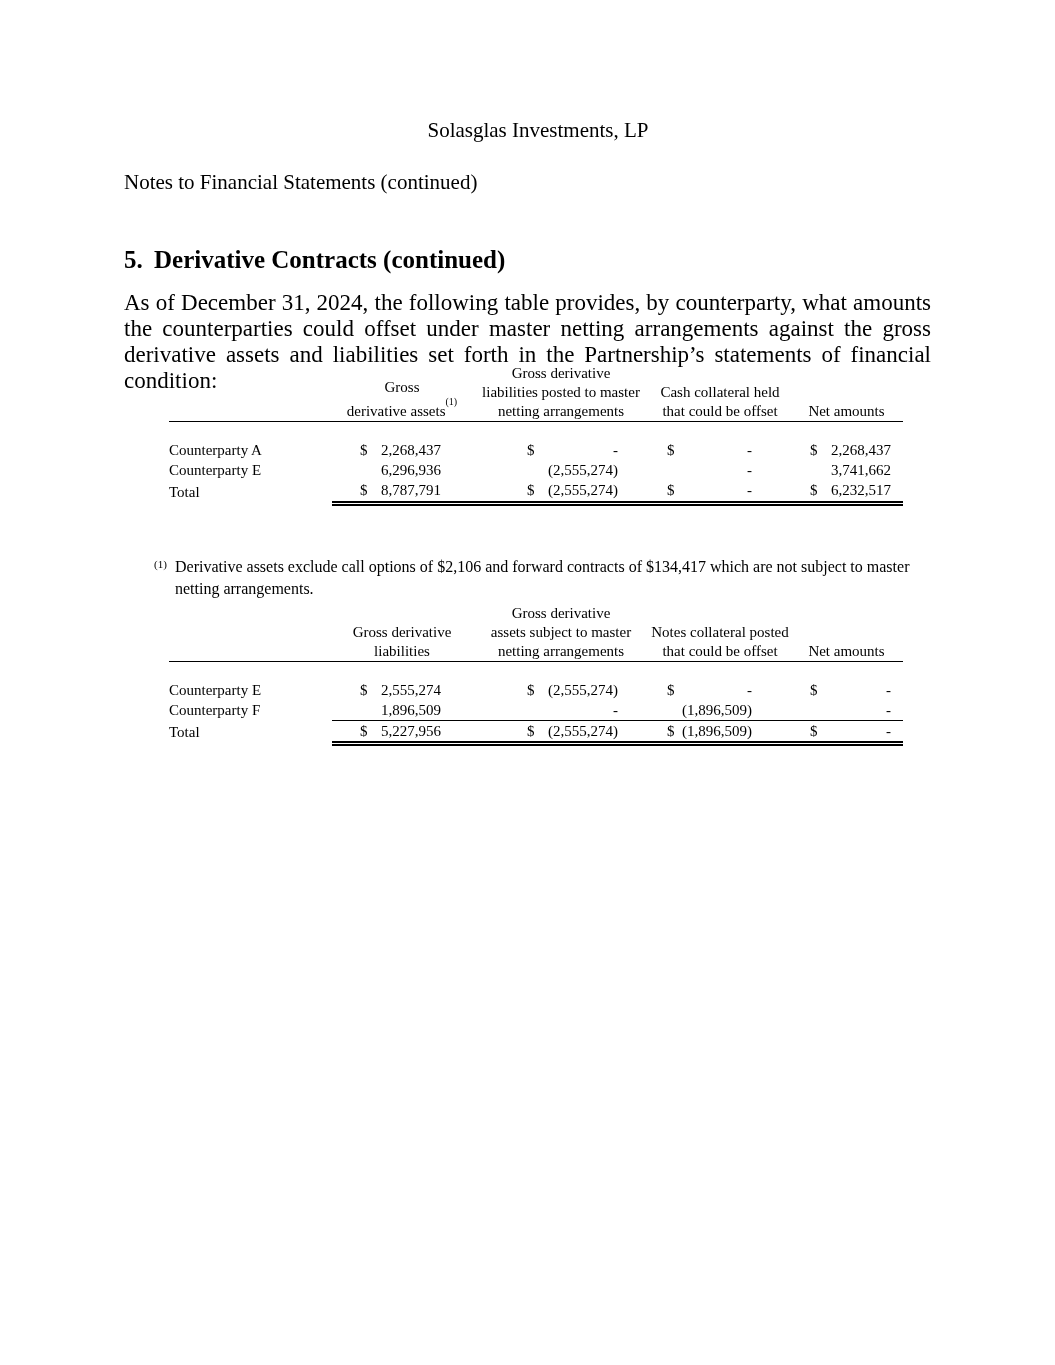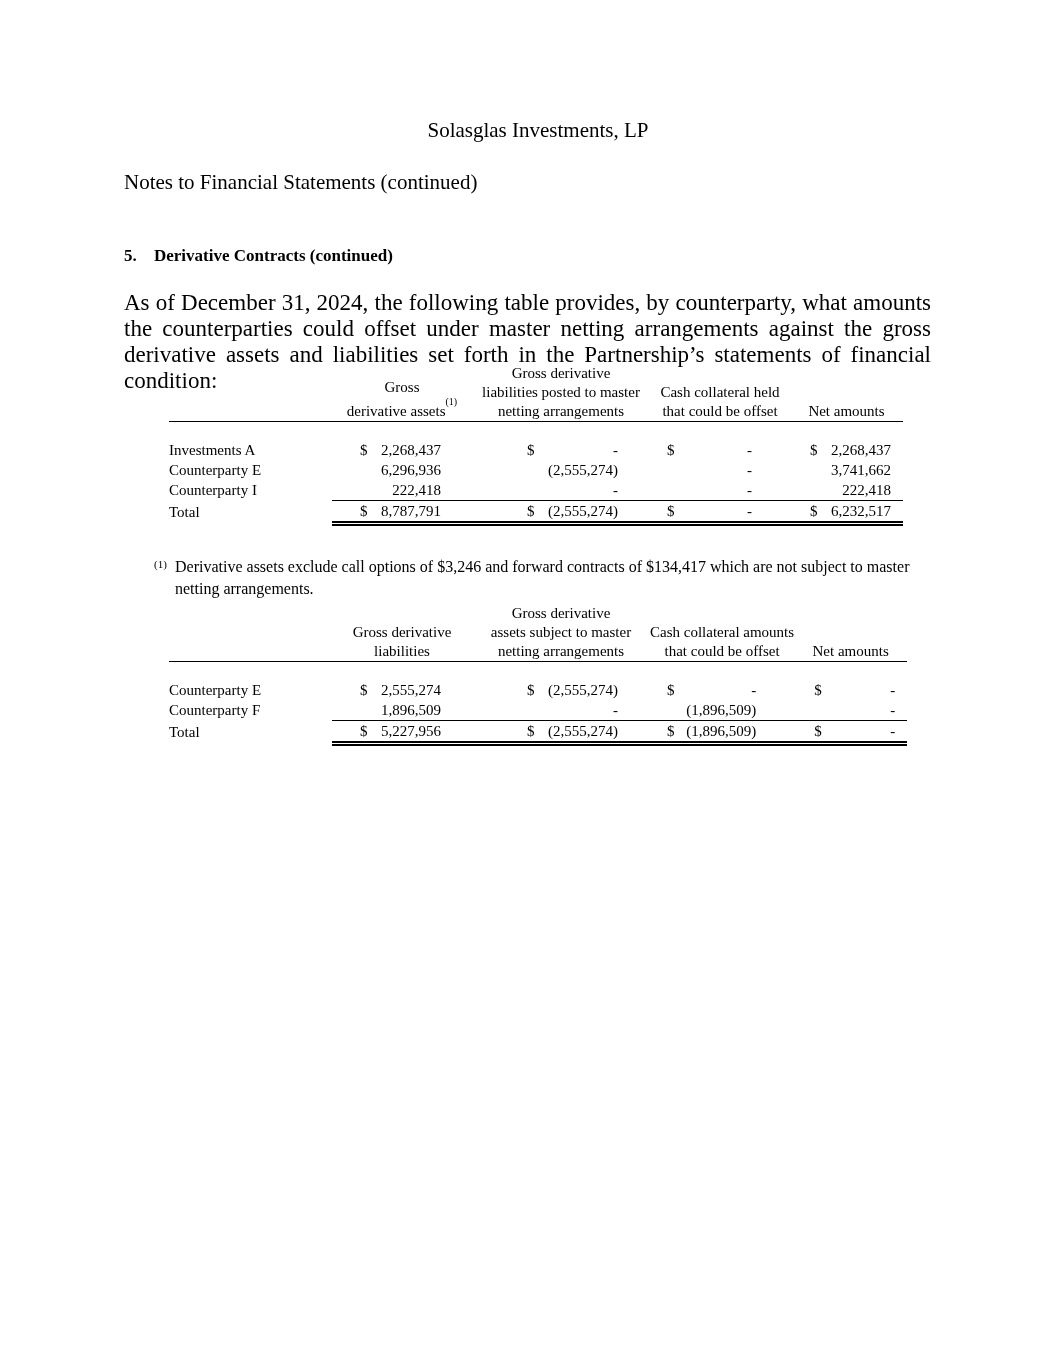--- a/index.html
+++ b/index.html
@@ -22,21 +22,21 @@
   }
   .doc-subtitle {
     position: absolute;
     top: 170px; left: 124px; width: 828px;
     text-align: left;
     font-size: 21px;
   }
   .section-heading {
     position: absolute;
     top: 246px; left: 124px;
-    font-size: 17px;
+    font-size: 25px;
     font-weight: bold;
   }
   .section-num { display: inline-block; width: 30px; }
   .intro {
     position: absolute;
     top: 290px; left: 124px; width: 807px;
     font-size: 23px;
     line-height: 26px;
     text-align: justify;
   }
@@ -146,21 +146,21 @@
         <th class="hdr">
           <div>Net amounts</div>
         </th>
       </tr>
     </thead>
     <tbody>
       <tr class="spacer-row">
           <td colspan="5"></td>
         </tr>
       <tr class="data-row">
-        <td class="row-label">Investments A</td>
+        <td class="row-label">Counterparty A</td>
         <td class="num c1">
             <div class="amt">
               <span class="cur">$</span>
               <span class="val">2,268,437</span>
             </div>
           </td>
         <td class="num c2">
             <div class="amt">
               <span class="cur">$</span>
               <span class="val">-</span>
@@ -199,47 +199,20 @@
               <span class="val">-</span>
             </div>
           </td>
         <td class="num c4">
             <div class="amt">
               <span class="cur"></span>
               <span class="val">3,741,662</span>
             </div>
           </td>
       </tr>
-      <tr class="data-row last-data-row">
-        <td class="row-label">Counterparty I</td>
-        <td class="num c1">
-            <div class="amt">
-              <span class="cur"></span>
-              <span class="val">222,418</span>
-            </div>
-          </td>
-        <td class="num c2">
-            <div class="amt">
-              <span class="cur"></span>
-              <span class="val">-</span>
-            </div>
-          </td>
-        <td class="num c3">
-            <div class="amt">
-              <span class="cur"></span>
-              <span class="val">-</span>
-            </div>
-          </td>
-        <td class="num c4">
-            <div class="amt">
-              <span class="cur"></span>
-              <span class="val">222,418</span>
-            </div>
-          </td>
-      </tr>
       <tr class="total-row">
         <td class="row-label">Total</td>
         <td class="num c1">
             <div class="amt">
               <span class="cur">$</span>
               <span class="val">8,787,791</span>
             </div>
           </td>
         <td class="num c2">
             <div class="amt">
@@ -258,21 +231,21 @@
               <span class="cur">$</span>
               <span class="val">6,232,517</span>
             </div>
           </td>
       </tr>
     </tbody>
   </table>
 
   <div class="footnote">
     <span class="fn-marker">(1)</span>
-    <span class="fn-text">Derivative assets exclude call options of $3,246 and forward contracts of $134,417 which are not subject to master netting arrangements.</span>
+    <span class="fn-text">Derivative assets exclude call options of $2,106 and forward contracts of $134,417 which are not subject to master netting arrangements.</span>
   </div>
 
   <table class="fin-table t2">
     <colgroup>
       <col class="col-label">
         <col class="col-c1">
         <col class="col-c2">
         <col class="col-c3">
         <col class="col-c4">
     </colgroup>
@@ -282,21 +255,21 @@
         <th class="hdr">
           <div>Gross derivative</div>
           <div>liabilities</div>
         </th>
         <th class="hdr">
           <div>Gross derivative</div>
           <div>assets subject to master</div>
           <div>netting arrangements</div>
         </th>
         <th class="hdr">
-          <div>Cash collateral amounts</div>
+          <div>Notes collateral posted</div>
           <div>that could be offset</div>
         </th>
         <th class="hdr">
           <div>Net amounts</div>
         </th>
       </tr>
     </thead>
     <tbody>
       <tr class="spacer-row">
           <td colspan="5"></td>

